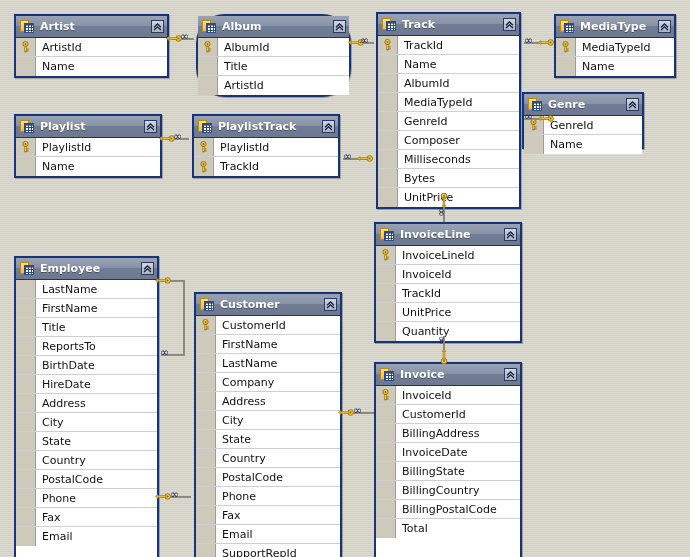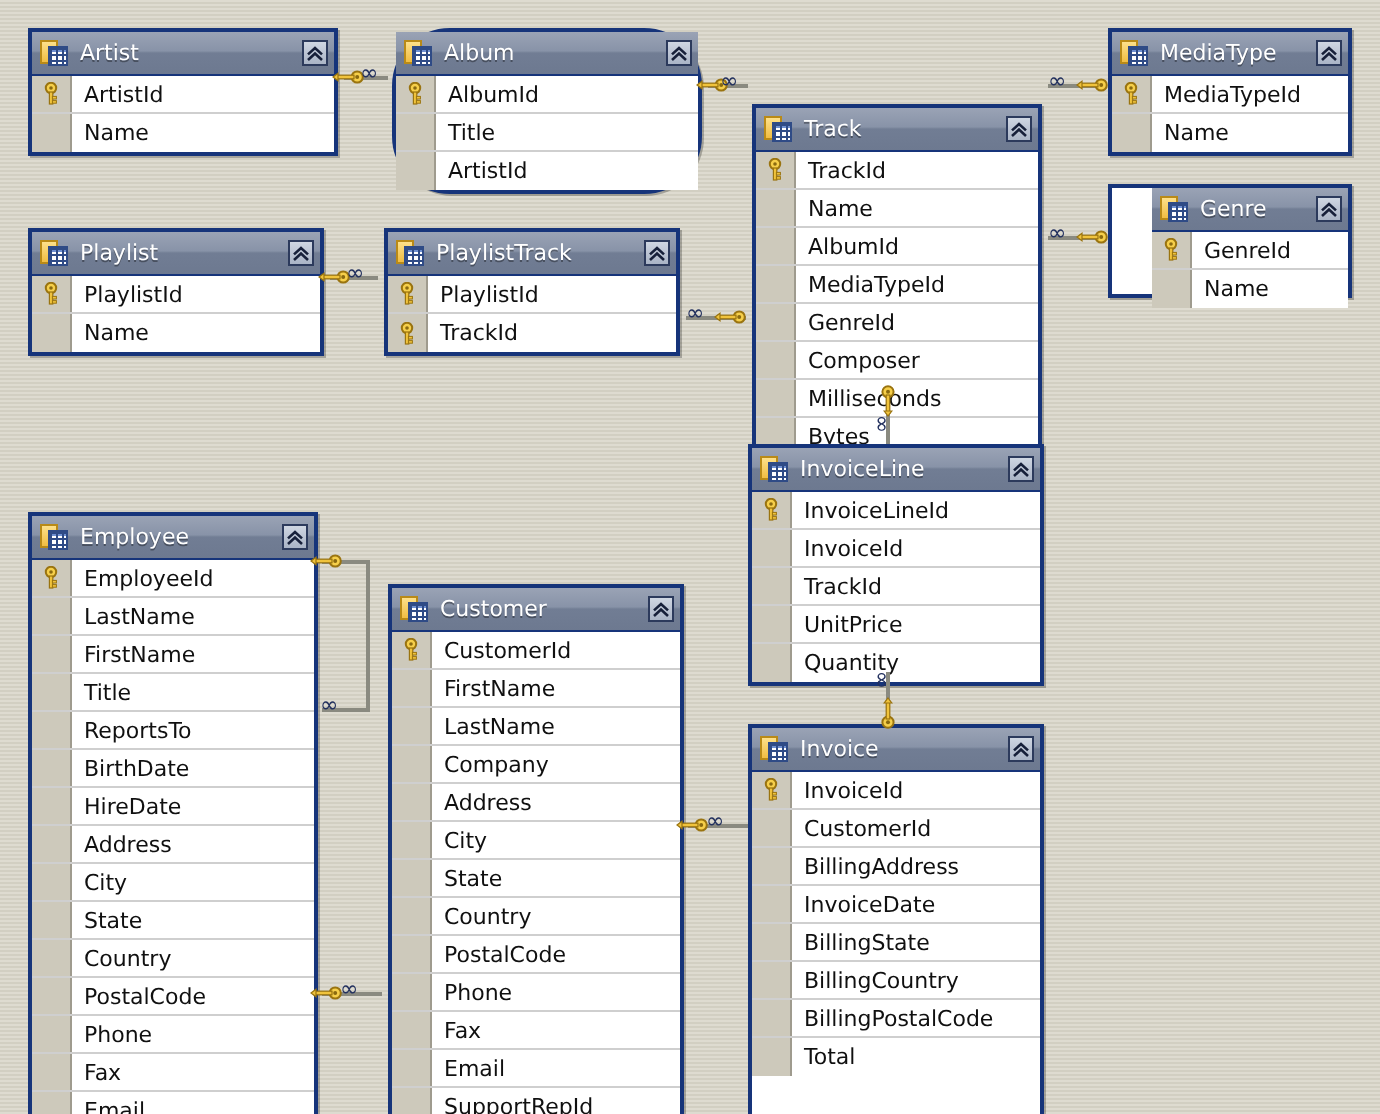--- a/index.html
+++ b/index.html
@@ -39,21 +39,21 @@
     background: linear-gradient(to bottom, #9aa3b5 0%, #8893a8 45%, #717d94 50%, #6d7990 100%);
     border-bottom: 1px solid #16347a;
     display: flex;
     align-items: center;
     padding: 0 3px 0 4px;
     position: relative;
   }
   .tbl-title {
     color: #ffffff;
     font-size: 11px;
-    font-weight: normal;
+    font-weight: bold;
     margin-left: 5px;
     white-space: nowrap;
     text-shadow: 0 1px 0 rgba(0,0,0,0.35);
     flex: 1 1 auto;
   }
   
   .tbl-icon {
     width: 15px;
     height: 14px;
     position: relative;
@@ -204,21 +204,21 @@
         <div class="tbl-row">
           <div class="row-gutter"></div>
           <div class="row-name">Title</div>
         </div>
         <div class="tbl-row">
           <div class="row-gutter"></div>
           <div class="row-name">ArtistId</div>
         </div>
       </div>
     </div>
-    <div class="table-box" style="left: 376px; top: 12px; width: 145px; height: 197px; margin-top: 40px;">
+    <div class="table-box" style="left: 376px; top: 12px; width: 145px; height: 197px;">
       <div class="tbl-header">
         <div class="tbl-icon">
           <div class="sheet"></div>
           <div class="grid"></div>
         </div>
         <div class="tbl-title">Track</div>
         <div class="collapse-btn">
           <svg width="11" height="11">
             <use xlink:href="#sym-collapse"></use>
           </svg>
@@ -288,21 +288,21 @@
             </svg>
           </div>
           <div class="row-name">MediaTypeId</div>
         </div>
         <div class="tbl-row">
           <div class="row-gutter"></div>
           <div class="row-name">Name</div>
         </div>
       </div>
     </div>
-    <div class="table-box" style="left: 554px; top: 92px; width: 122px; height: 57px; padding-left: 20px;">
+    <div class="table-box" style="left: 522px; top: 92px; width: 122px; height: 57px;">
       <div class="tbl-header">
         <div class="tbl-icon">
           <div class="sheet"></div>
           <div class="grid"></div>
         </div>
         <div class="tbl-title">Genre</div>
         <div class="collapse-btn">
           <svg width="11" height="11">
             <use xlink:href="#sym-collapse"></use>
           </svg>
@@ -430,28 +430,20 @@
           <div class="grid"></div>
         </div>
         <div class="tbl-title">Employee</div>
         <div class="collapse-btn">
           <svg width="11" height="11">
             <use xlink:href="#sym-collapse"></use>
           </svg>
         </div>
       </div>
       <div class="tbl-rows">
-        <div class="tbl-row">
-          <div class="row-gutter">
-            <svg width="11" height="12" class="key-ico">
-              <use xlink:href="#sym-key"></use>
-            </svg>
-          </div>
-          <div class="row-name">EmployeeId</div>
-        </div>
         <div class="tbl-row">
           <div class="row-gutter"></div>
           <div class="row-name">LastName</div>
         </div>
         <div class="tbl-row">
           <div class="row-gutter"></div>
           <div class="row-name">FirstName</div>
         </div>
         <div class="tbl-row">
           <div class="row-gutter"></div>

